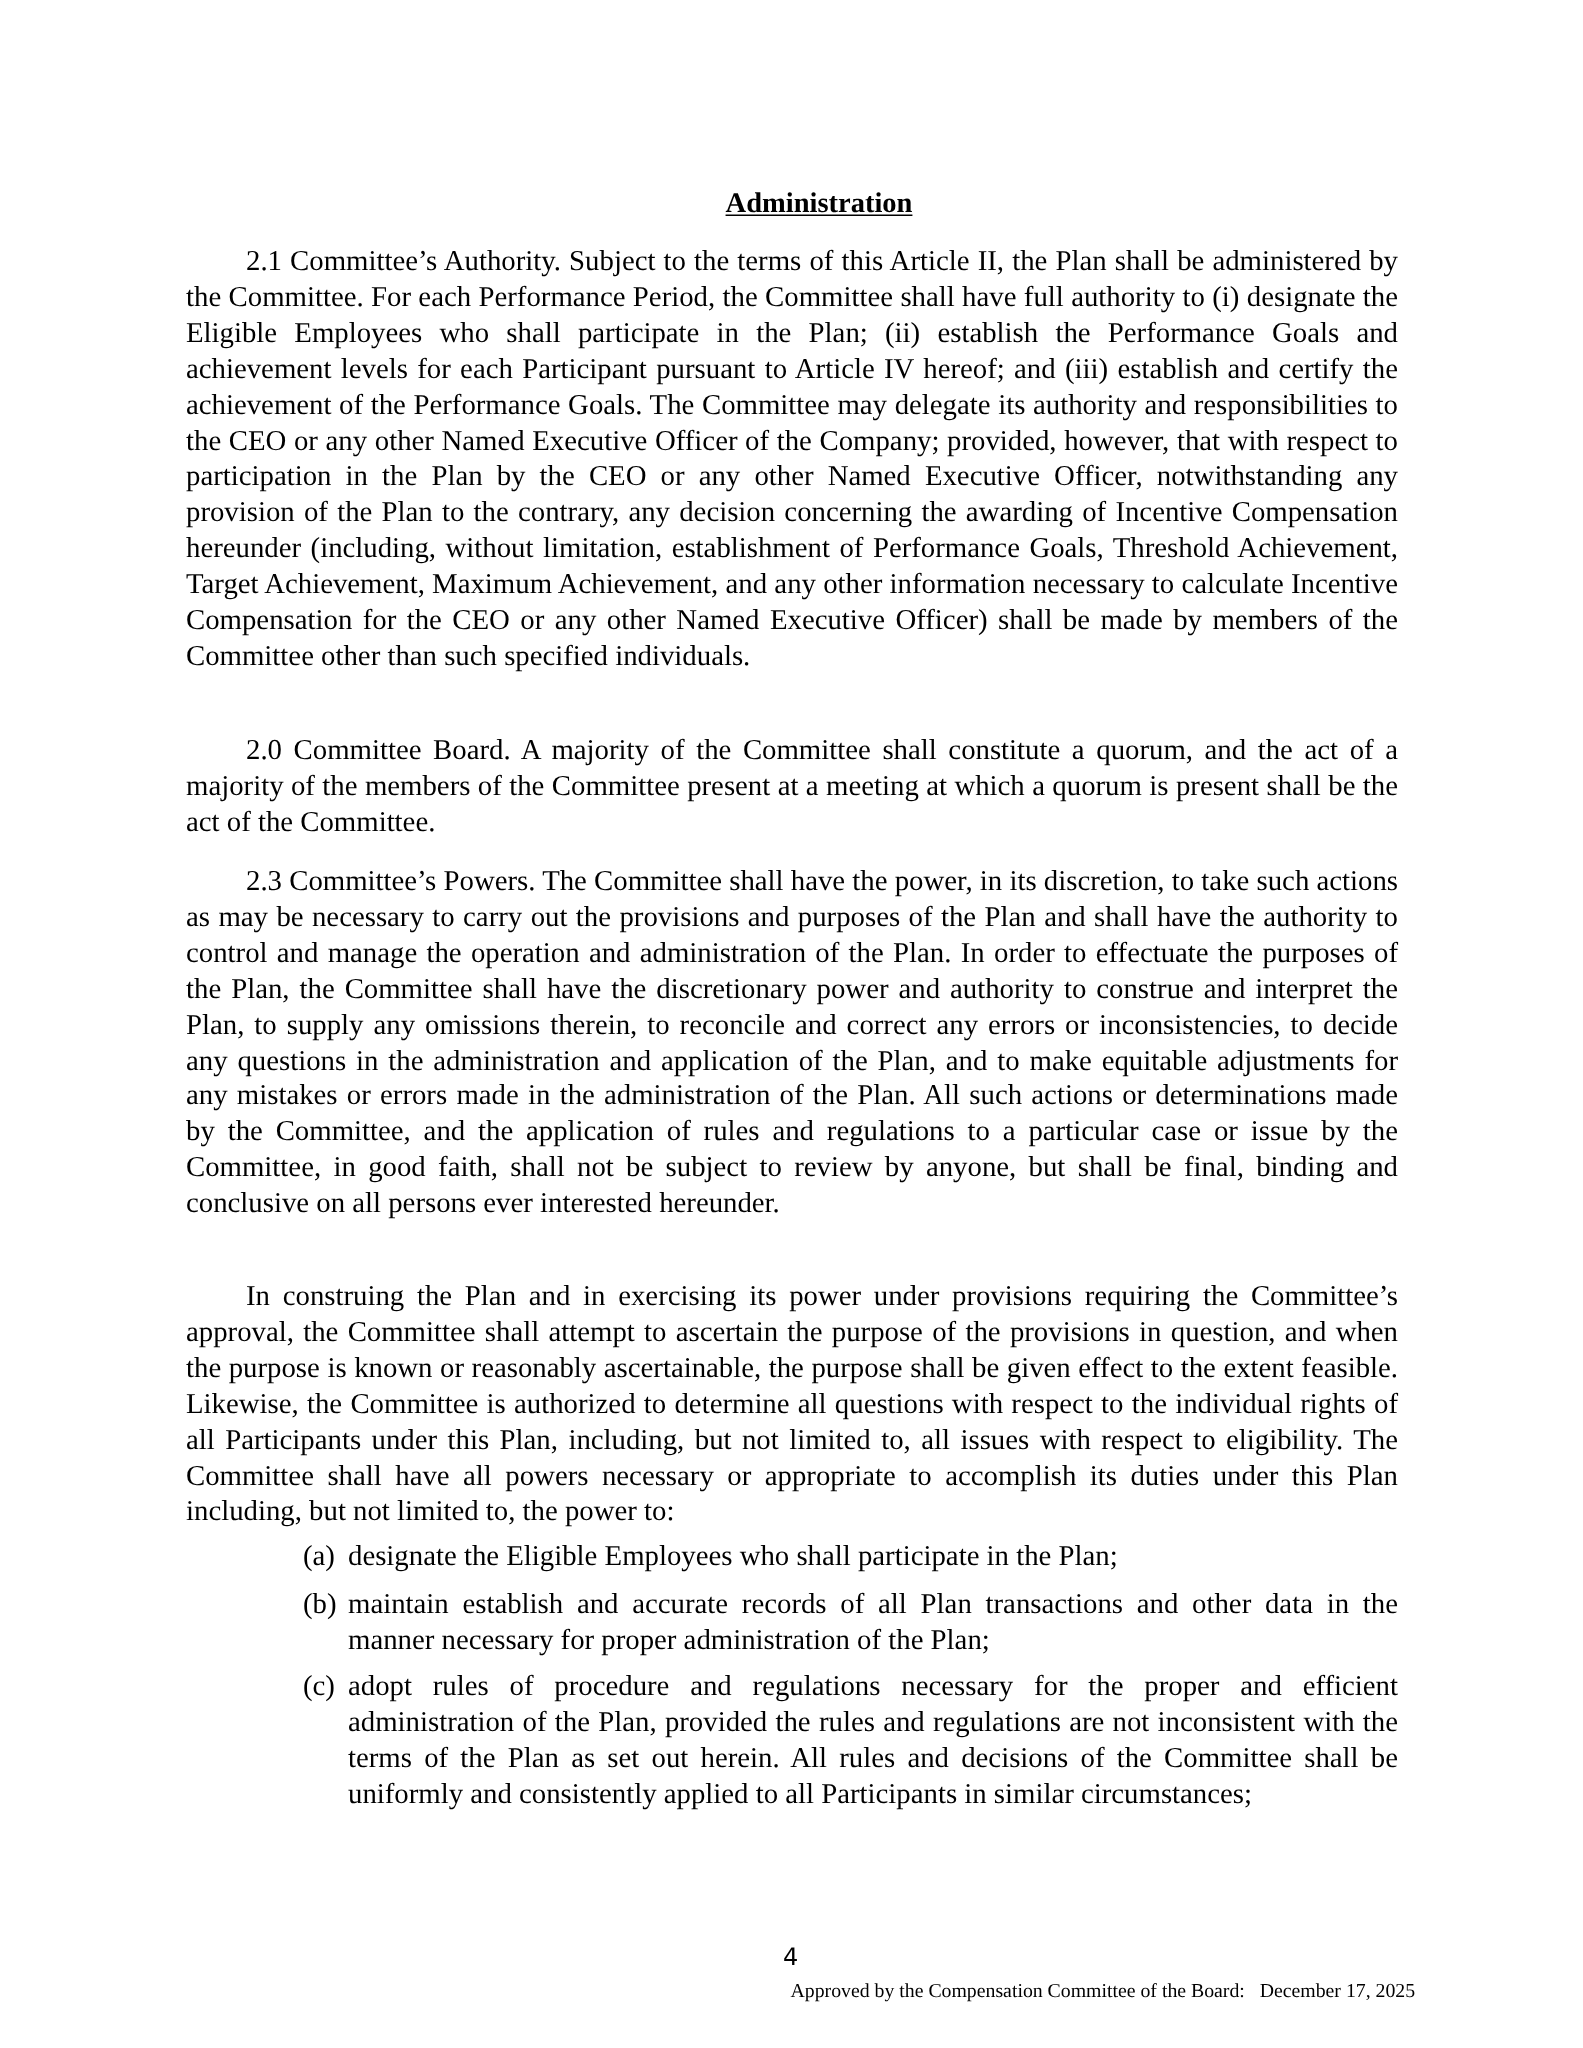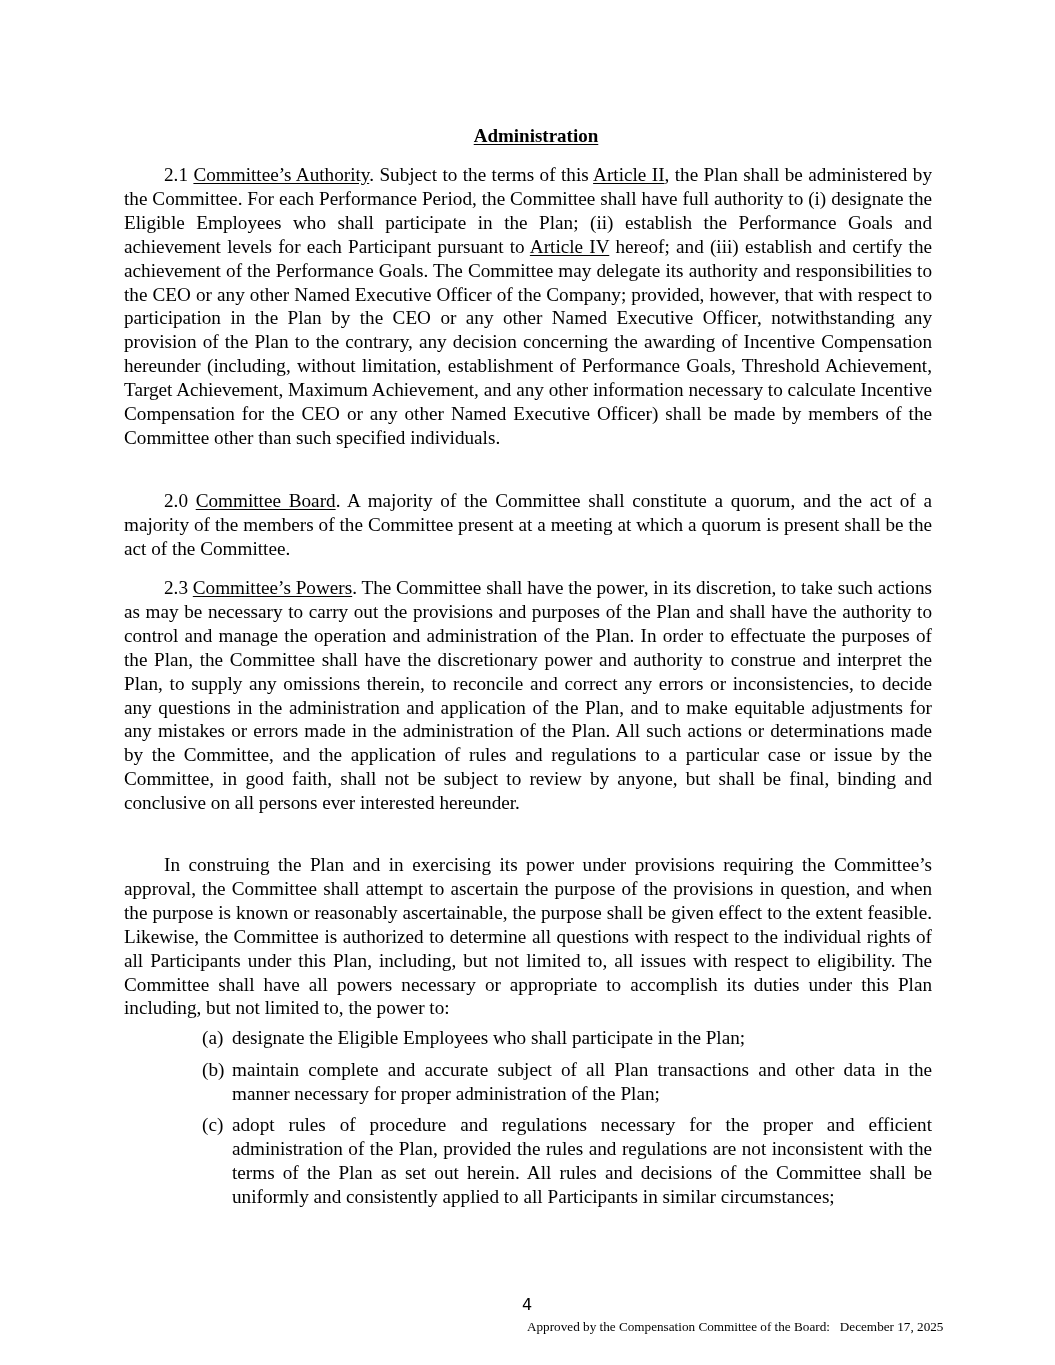--- a/index.html
+++ b/index.html
@@ -17,21 +17,21 @@
     }
     .page {
       position: absolute;
       left: 124px;
       top: 0;
       width: 808px;
     }
     .heading {
       position: absolute;
       top: 124px;
-      left: 8px;
+      left: 18px;
       width: 808px;
       text-align: center;
       font-weight: bold;
       font-size: 19px;
       line-height: 24px;
     }
     .heading span {
       text-decoration: underline;
       text-underline-offset: 2px;
     }
@@ -42,21 +42,20 @@
       font-size: 19.2px;
       line-height: 23.9px;
       text-align: justify;
       margin: 0;
     }
     .para .indent {
       display: inline-block;
       width: 40px;
     }
     .u {
-      text-decoration: underline;
       text-underline-offset: 2px;
     }
     .list-item {
       position: absolute;
       left: 78px;
       width: 730px;
       font-size: 19.2px;
       line-height: 23.9px;
       text-align: justify;
       padding-left: 30px;
@@ -101,21 +100,21 @@
 
   <p class="para" style="top:853px;"><span class="indent"></span><span>In construing the Plan and in exercising its power under provisions requiring the Committee’s approval, the Committee shall attempt to ascertain the purpose of the provisions in question, and when the purpose is known or reasonably ascertainable, the purpose shall be given effect to the extent feasible. Likewise, the Committee is authorized to determine all questions with respect to the individual rights of all Participants under this Plan, including, but not limited to, all issues with respect to eligibility. The Committee shall have all powers necessary or appropriate to accomplish its duties under this Plan including, but not limited to, the power to:</span></p>
 
   <div class="list-item" style="top:1026px;">
     <span class="marker">(a)</span>
     <span>designate the Eligible Employees who shall participate in the Plan;</span>
   </div>
 
   <div class="list-item" style="top:1058px;">
     <span class="marker">(b)</span>
-    <span>maintain complete and accurate subject of all Plan transactions and other data in the manner necessary for proper administration of the Plan;</span>
+    <span>maintain establish and accurate records of all Plan transactions and other data in the manner necessary for proper administration of the Plan;</span>
   </div>
 
   <div class="list-item" style="top:1113px;">
     <span class="marker">(c)</span>
     <span>adopt rules of procedure and regulations necessary for the proper and efficient administration of the Plan, provided the rules and regulations are not inconsistent with the terms of the Plan as set out herein. All rules and decisions of the Committee shall be uniformly and consistently applied to all Participants in similar circumstances;</span>
   </div>
 
 </div>
 
 <div class="page-number">4</div>

